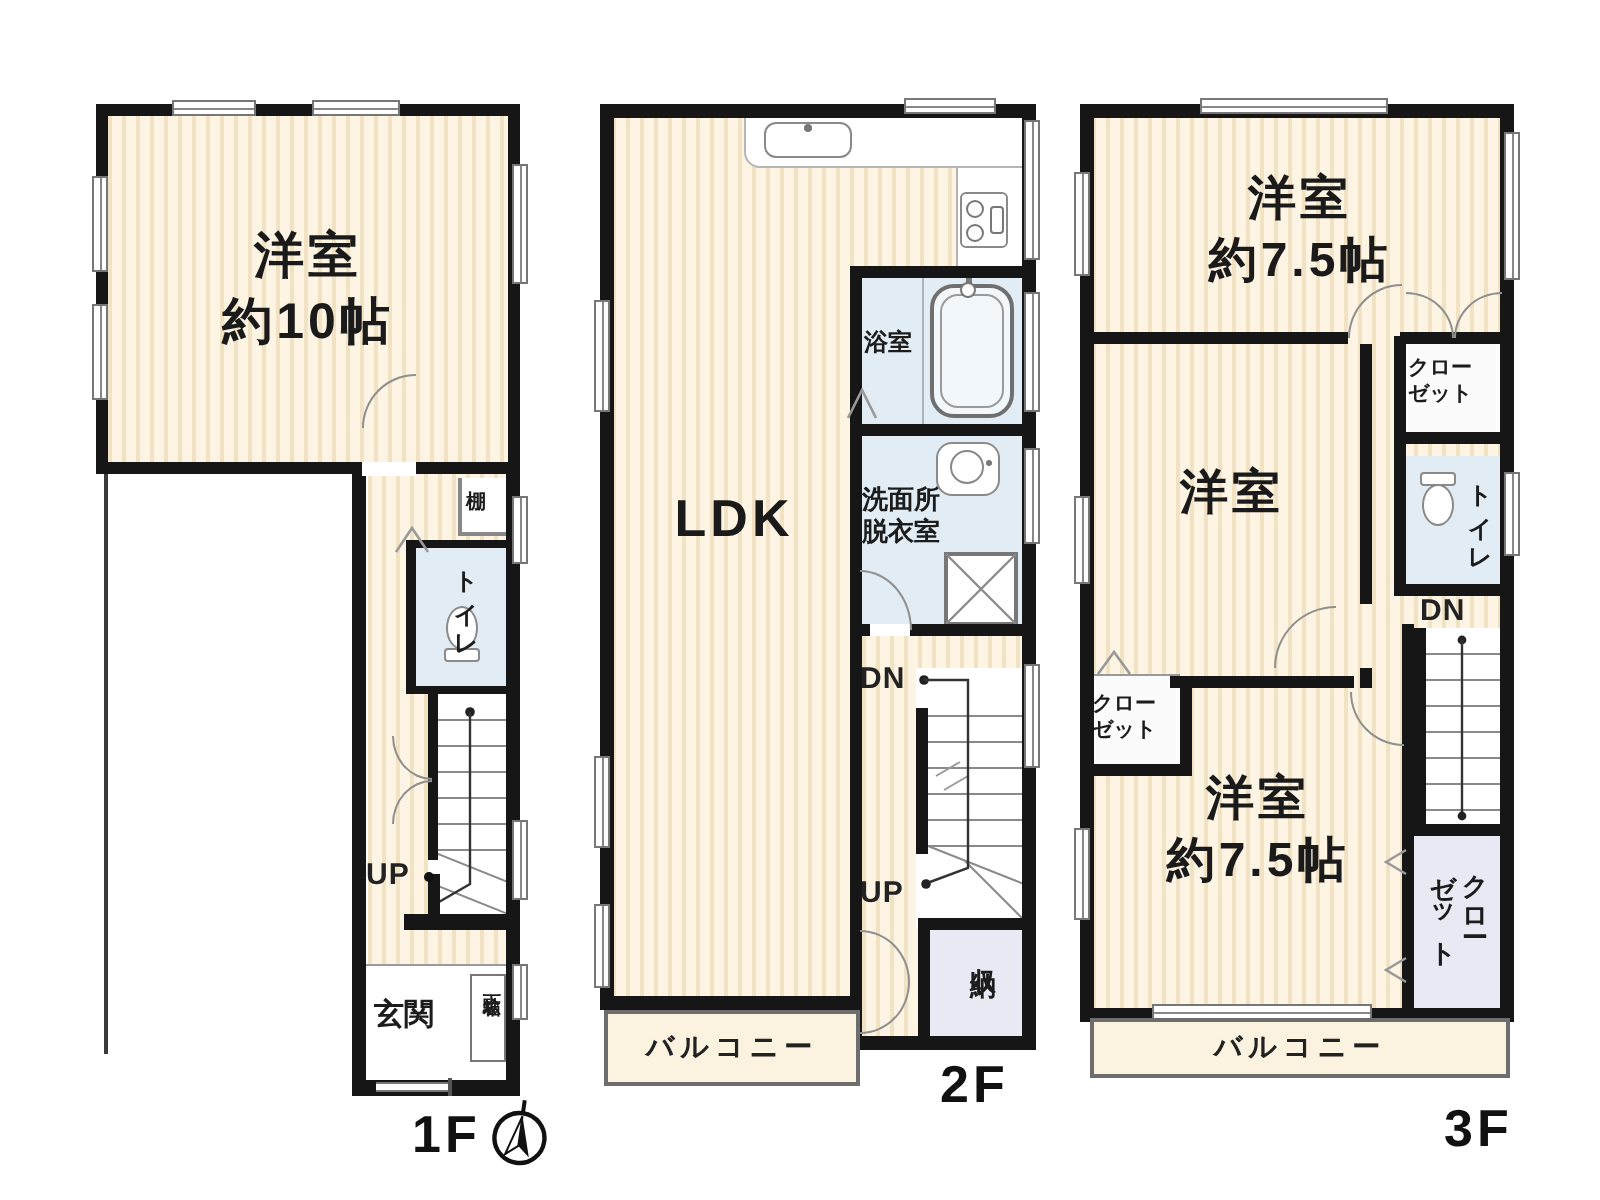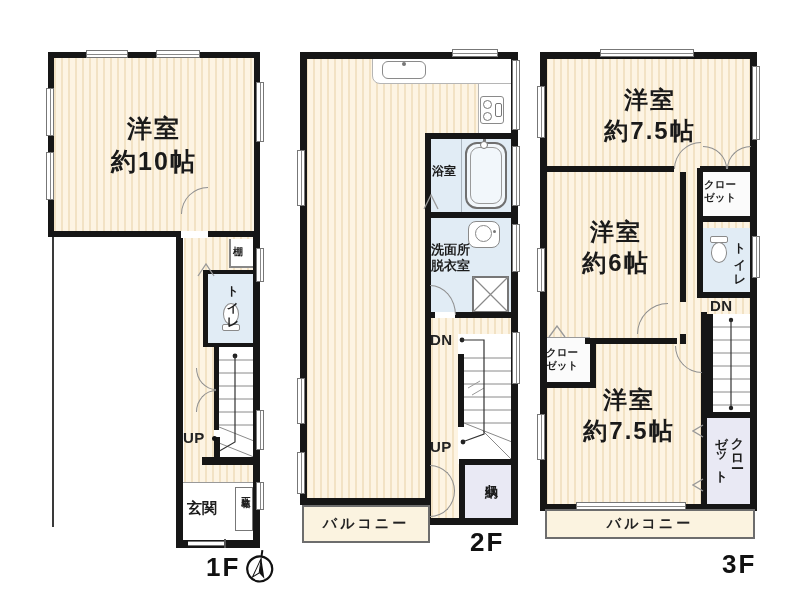--- a/index.html
+++ b/index.html
@@ -193,20 +193,21 @@
     <div class="win v" style="left:512px;top:332px;width:8px;height:52px"></div>
 
     <div class="arc tr" style="left:430px;top:285px;width:26px;height:30px"></div>
     <div class="arc tr" style="left:430px;top:465px;width:25px;height:26px"></div>
     <div class="arc br" style="left:430px;top:491px;width:25px;height:26px"></div>
     <svg class="abs" style="left:423px;top:194px" width="16" height="16" viewBox="0 0 16 16">
       <polyline points="1,15 8,1 15,15" stroke="#999" stroke-width="1.3" fill="none"></polyline>
     </svg>
 
     <div class="room-label" style="left:308px;top:228px;width:118px;height:64px;font-size:26px">
+      <div>LDK</div>
     </div>
 
     <div class="balcony" style="left:302px;top:505px;width:128px;height:38px">
       <span>バルコニー</span>
     </div>
 
     <div class="floorlabel" style="left:470px;top:527px">2F</div>
   </div>
 
   <div class="abs" style="left:0;top:0;width:800px;height:600px">
@@ -286,21 +287,20 @@
     <svg class="abs" style="left:692px;top:478px" width="12" height="14" viewBox="0 0 12 14">
       <polyline points="11,1 1,7 11,13" stroke="#999" stroke-width="1.3" fill="none"></polyline>
     </svg>
 
     <div class="room-label" style="left:586px;top:84px;width:128px;height:62px;font-size:24px">
       <div>洋室</div>
       <div>約7.5帖</div>
     </div>
     <div class="room-label" style="left:552px;top:216px;width:128px;height:62px;font-size:24px">
       <div>洋室</div>
-      <div>約6帖</div>
     </div>
     <div class="room-label" style="left:564px;top:384px;width:130px;height:62px;font-size:24px">
       <div>洋室</div>
       <div>約7.5帖</div>
     </div>
 
     <div class="balcony" style="left:545px;top:509px;width:210px;height:30px">
       <span>バルコニー</span>
     </div>
 

